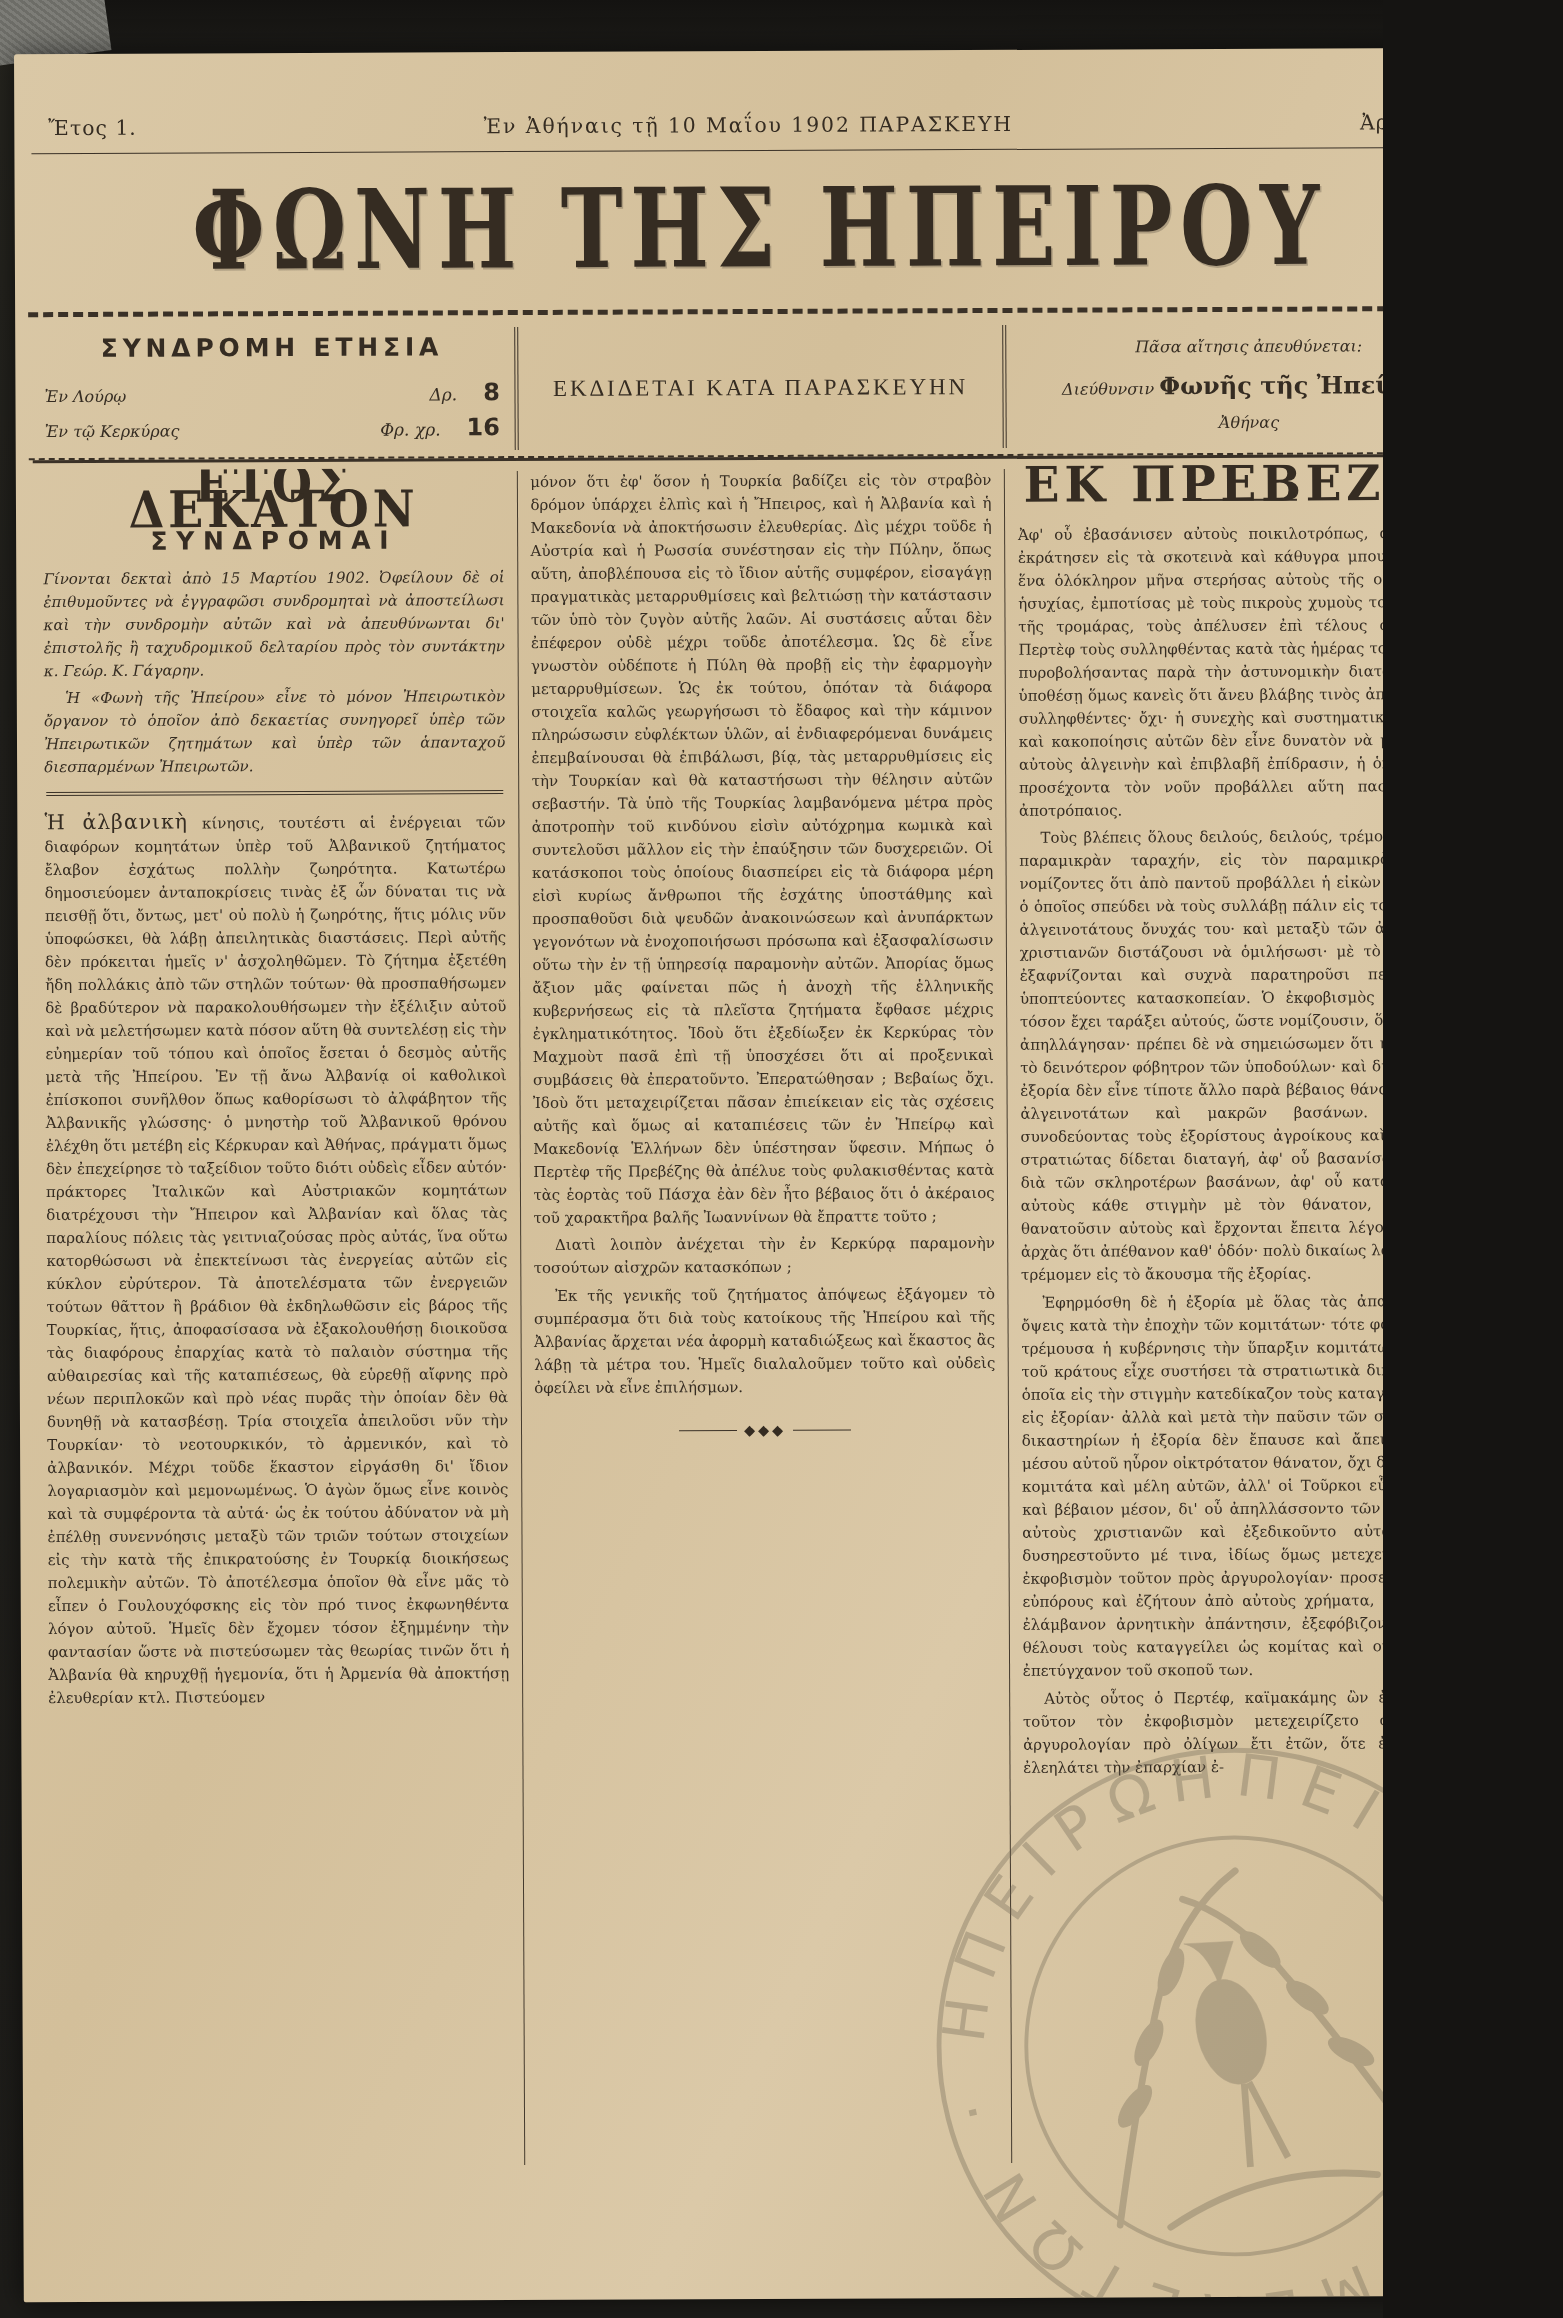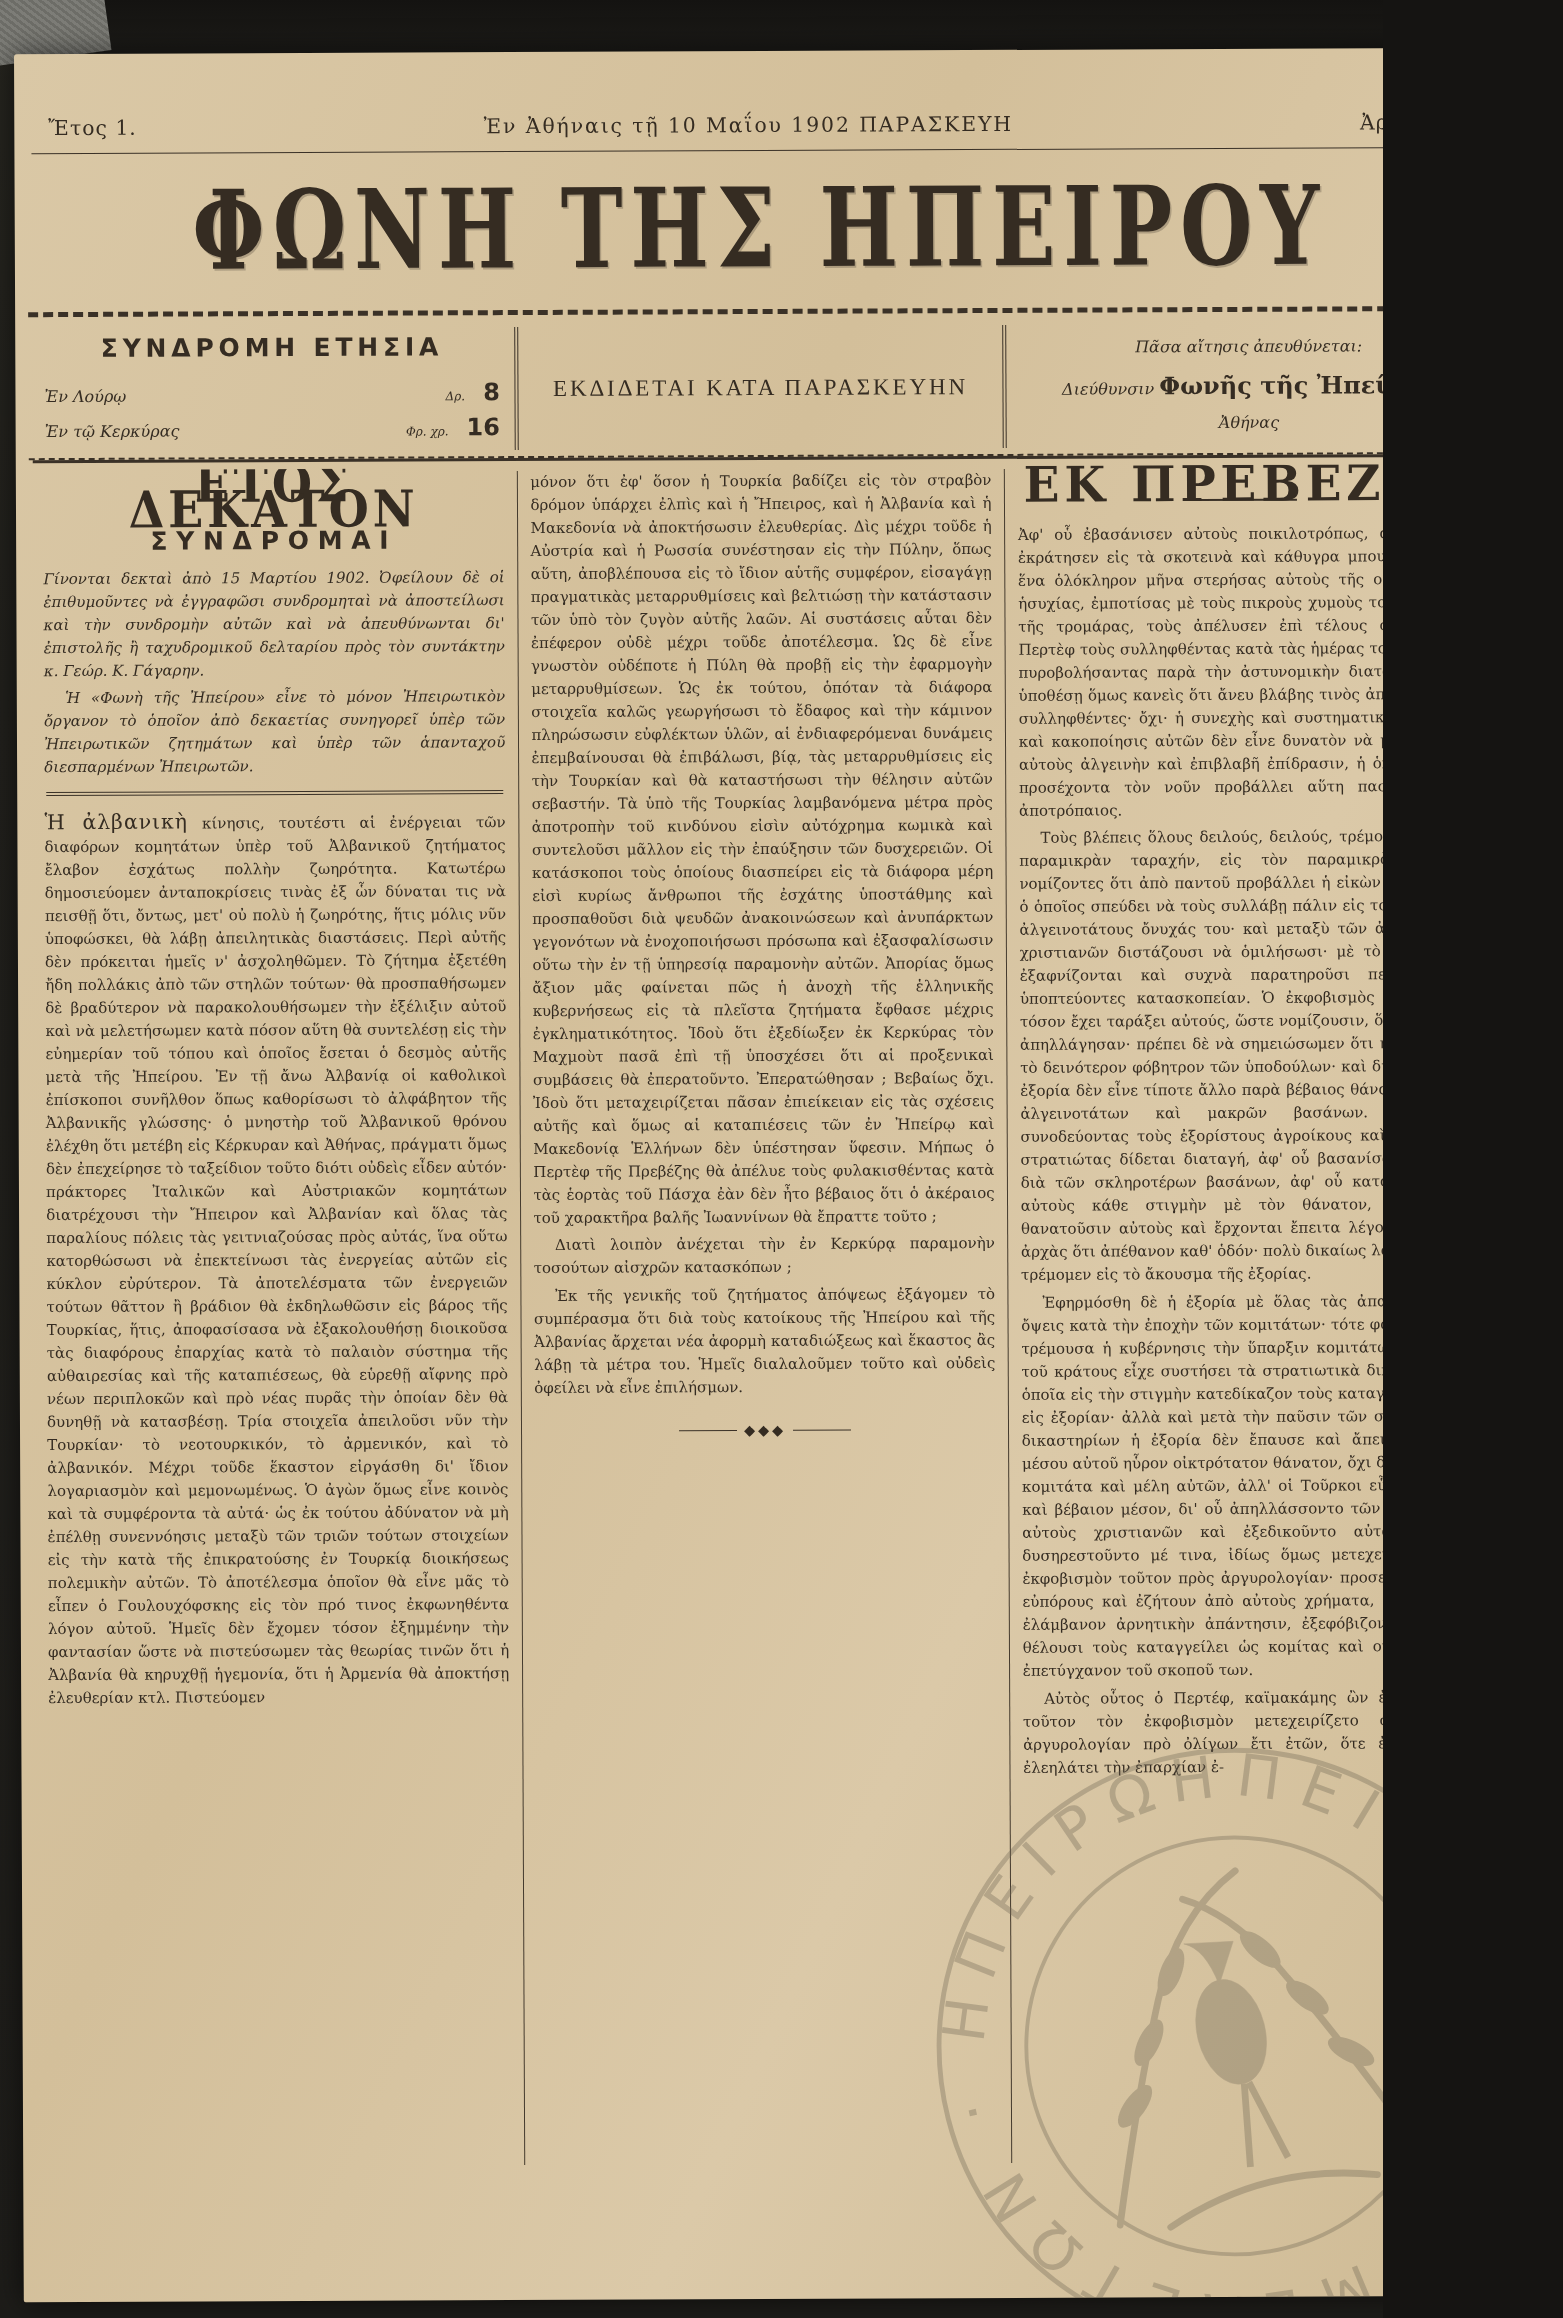--- a/index.html
+++ b/index.html
@@ -33,21 +33,21 @@
   .rule-dashed.thin{border-top-width:2.9px;margin-top:3.9px;}
 
   
   .infoband{display:flex;align-items:stretch;margin:10.7px 14.5px 0;min-height:103px;}
   .infocell{flex:1;padding:6.8px 14.5px;display:flex;flex-direction:column;justify-content:center;}
   .vdouble{width:0;border-left:4.8px double #3a3127;margin:1.9px 0;}
   .sub-title{text-align:center;font-weight:bold;font-size:25px;letter-spacing:4.8px;
     font-family:"DejaVu Sans",sans-serif;margin-bottom:12.6px;}
   .sub-row{display:flex;justify-content:space-between;align-items:baseline;
     font-size:16px;font-style:italic;margin:3.9px 0;}
-  .sub-row .unit{font-size:12px;margin-left:auto;margin-right:18px;}
+  .sub-row .unit{font-size:17px;margin-left:auto;margin-right:26px;}
   .sub-row .val{font-family:"DejaVu Sans",sans-serif;font-weight:bold;font-size:24px;font-style:normal;}
   .freq{text-align:center;font-size:23px;letter-spacing:2.9px;font-family:"Liberation Serif",serif;}
   .addr{text-align:center;font-size:16px;line-height:1.9;}
   .addr .it{font-style:italic;}
   .addr .b{font-weight:bold;font-size:24px;}
 
   
   .bodygrid{display:flex;margin:6.8px 14.5px 0;height:1755px;}
   .col{flex:1;padding:2.9px 12.6px 0;overflow:hidden;text-align:justify;
     font-size:15px;line-height:23px;}

